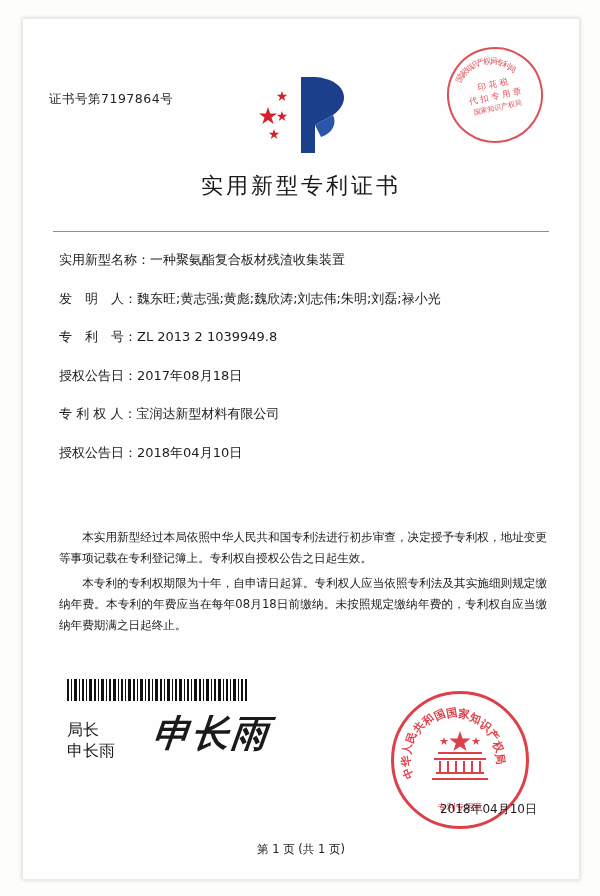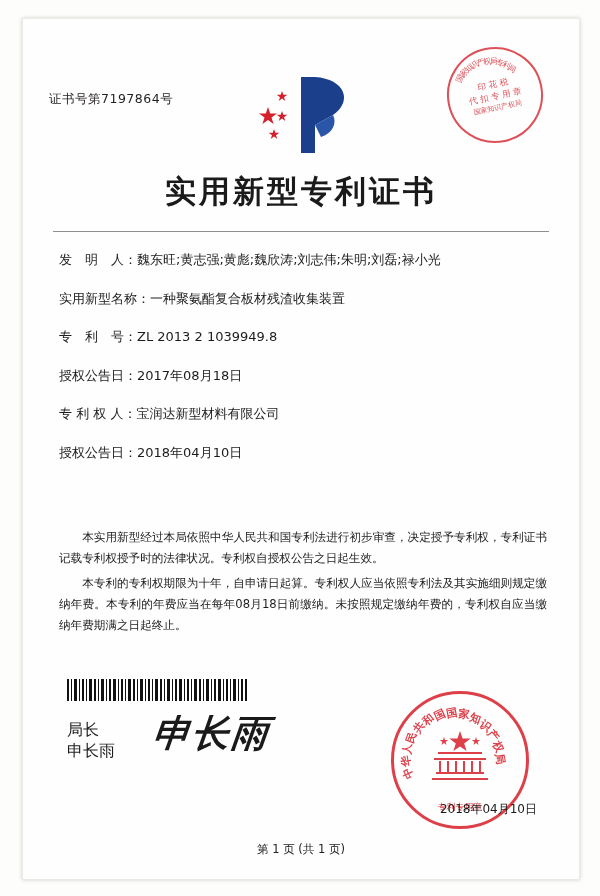--- a/index.html
+++ b/index.html
@@ -98,22 +98,22 @@
     height: 92px;
     margin-left: -60px;
   }
 
   
   .main-title {
     position: absolute;
     left: 0; right: 0;
     top: 152px;
     text-align: center;
-    font-size: 31px;
-    font-weight: bold;
+    font-size: 22px;
+    font-weight: normal;
     letter-spacing: 3px;
     color: #1a1a1a;
   }
   .title-rule {
     position: absolute;
     left: 30px;
     right: 30px;
     top: 212px;
     height: 1px;
     background: #8f8f8f;
@@ -286,47 +286,47 @@
         <path d="M74 10 C 104 12, 112 34, 92 48 L74 58 Z" fill="#1b3f8b"></path>
         <path d="M74 58 L92 48 C 96 56, 92 66, 80 70 Z" fill="#2a55a8"></path>
       </svg>
     </div>
 
     <div class="main-title">实用新型专利证书</div>
     <div class="title-rule"></div>
 
     <div class="fields">
       <div class="frow">
+        <span class="flabel">实用新型名称：</span>
+        <span class="fvalue">一种聚氨酯复合板材残渣收集装置</span>
+      </div>
+      <div class="frow">
         <span class="flabel">发　明　人：</span>
         <span class="fvalue">魏东旺;黄志强;黄彪;魏欣涛;刘志伟;朱明;刘磊;禄小光</span>
       </div>
       <div class="frow">
-        <span class="flabel">实用新型名称：</span>
-        <span class="fvalue">一种聚氨酯复合板材残渣收集装置</span>
-      </div>
-      <div class="frow">
         <span class="flabel">专　利　号：</span>
         <span class="fvalue">ZL 2013 2 1039949.8</span>
       </div>
       <div class="frow">
         <span class="flabel">授权公告日：</span>
         <span class="fvalue">2017年08月18日</span>
       </div>
       <div class="frow">
         <span class="flabel">专 利 权 人：</span>
         <span class="fvalue">宝润达新型材料有限公司</span>
       </div>
       <div class="frow">
         <span class="flabel">授权公告日：</span>
         <span class="fvalue">2018年04月10日</span>
       </div>
     </div>
 
     <div class="body-text">
-      <p>本实用新型经过本局依照中华人民共和国专利法进行初步审查，决定授予专利权，专利证书记载专利权授予时的法律状况。专利权自授权公告之日起生效。</p>
+      <p>本实用新型经过本局依照中华人民共和国专利法进行初步审查，决定授予专利权，地址变更等事项记载在专利登记簿上。专利权自授权公告之日起生效。</p>
       <p>本专利的专利权期限为十年，自申请日起算。专利权人应当依照专利法及其实施细则规定缴纳年费。本专利的年费应当在每年08月18日前缴纳。未按照规定缴纳年费的，专利权自应当缴纳年费期满之日起终止。</p>
     </div>
 
     <div class="barcode">
       <svg width="180" height="22" viewBox="0 0 180 22" xmlns="http://www.w3.org/2000/svg">
         <g fill="#111">
           <rect x="0" y="0" width="2" height="22"></rect>
             <rect x="4" y="0" width="1" height="22"></rect>
           <rect x="7" y="0" width="3" height="22"></rect>
             <rect x="12" y="0" width="1" height="22"></rect>

